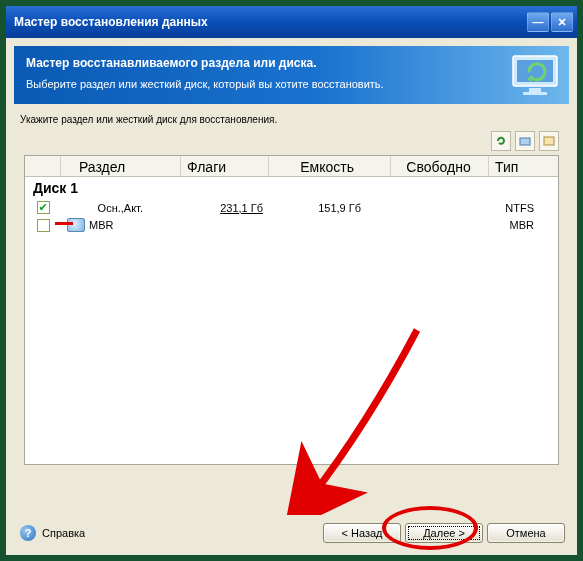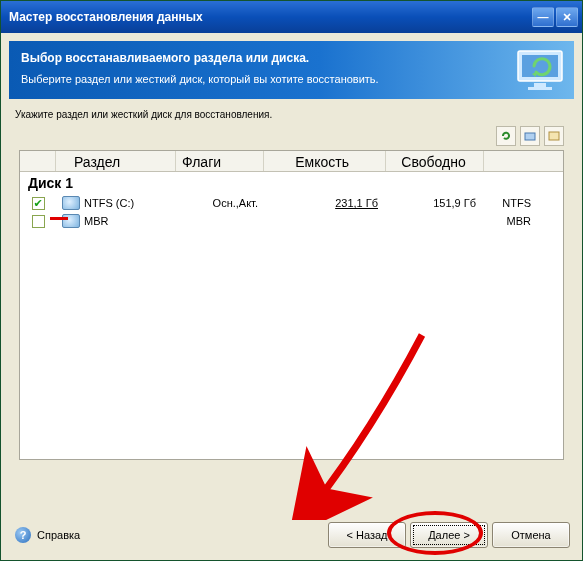--- a/index.html
+++ b/index.html
@@ -5,21 +5,21 @@
 body {
   margin: 0;
   font-family: Tahoma, Arial, sans-serif;
   font-size: 11px;
   background: #ccc;
 }
 .window {
   width: 583px;
   height: 561px;
   background: #ece9d8;
-  border: 1px solid #14532d;
+  border: 6px solid #14532d;
   box-sizing: border-box;
   position: relative;
   display: flex;
   flex-direction: column;
 }
 .titlebar {
   background: linear-gradient(to bottom, #2a6fd4 0%, #0a4fb8 50%, #093f98 100%);
   color: #fff;
   padding: 4px 4px 4px 8px;
   display: flex;
@@ -110,21 +110,21 @@
   align-items: center;
   padding: 2px 0;
   font-size: 11px;
 }
 .cell { box-sizing: border-box; padding: 0 6px; }
 .cell.cb { width: 36px; display:flex; justify-content:center; }
 .cell.name { width: 120px; display:flex; align-items:center; gap:4px; }
 .cell.flags { width: 88px; text-align: right; }
 .cell.cap { width: 122px; text-align: right; padding-right: 8px; text-decoration: underline;}
 .cell.free { width: 98px; text-align: right; padding-right: 8px;}
-.cell.type { flex: 1; text-align: right; padding-right: 32px;}
+.cell.type { flex: 1; text-align: right; padding-right: 24px;}
 .checkbox {
   width: 13px; height: 13px;
   border: 1px solid #6b8e23cc;
   background: #fff;
   display: flex; align-items: center; justify-content: center;
   color: #18a018;
   font-size: 11px;
   box-sizing: border-box;
 }
 .drive-icon {
@@ -156,21 +156,21 @@
   border-radius: 50%;
   background: radial-gradient(circle at 35% 35%, #9ac8f3, #2a6fbf);
   color: #fff;
   display: flex; align-items: center; justify-content: center;
   font-weight: bold;
   font-size: 11px;
 }
 .spacer { flex: 1; }
 .btn {
   min-width: 78px;
-  height: 26px;
+  height: 20px;
   background: linear-gradient(#fefefe, #e4e1d2);
   border: 1px solid #8b8471;
   border-radius: 3px;
   font-family: inherit;
   font-size: 11px;
   cursor: pointer;
   padding: 0 6px;
   box-shadow: inset 0 0 0 1px #fff8;
 }
 .btn.next { outline: 1px dotted #000; outline-offset: -4px; }
@@ -197,21 +197,21 @@
 
   <div class="titlebar">
     <span>Мастер восстановления данных</span>
     <div class="winbtns">
       <div class="winbtn">—</div>
       <div class="winbtn">✕</div>
     </div>
   </div>
 
   <div class="header">
-    <div class="header-title">Выбор восстанавливаемого раздела или диска.</div>
+    <div class="header-title">Мастер восстанавливаемого раздела или диска.</div>
     <div class="header-sub">Выберите раздел или жесткий диск, который вы хотите восстановить.</div>
     <svg class="header-icon" viewBox="0 0 56 46">
       <rect x="6" y="4" width="44" height="30" rx="2" fill="#cfe9ff" stroke="#fff" stroke-width="1.5"></rect>
       <rect x="10" y="8" width="36" height="22" fill="#5aa0e0"></rect>
       <rect x="22" y="36" width="12" height="4" fill="#cfe9ff"></rect>
       <rect x="16" y="40" width="24" height="3" fill="#cfe9ff"></rect>
       <path d="M22 19 a8 8 0 1 1 2 6" fill="none" stroke="#6fd46f" stroke-width="3" stroke-linecap="round"></path>
       <path d="M20 27 l4 -2 l0 5 z" fill="#6fd46f"></path>
     </svg>
   </div>
@@ -236,32 +236,29 @@
     </div>
   </div>
 
   <div class="listbox">
     <div class="lv-header">
       <div class="lv-col cb"></div>
       <div class="lv-col name">Раздел</div>
       <div class="lv-col flags">Флаги</div>
       <div class="lv-col cap">Емкость</div>
       <div class="lv-col free">Свободно</div>
+      <div class="lv-col type">Тип</div>
     </div>
 
     <div class="lv-group">Диск 1</div>
 
     <div class="lv-row">
       <div class="cell cb">
           <div class="checkbox">✔</div>
         </div>
-      <div class="cell name">
-        <span class="drive-icon"></span>
-        <span>NTFS (C:)</span>
-      </div>
       <div class="cell flags">Осн.,Акт.</div>
       <div class="cell cap">231,1 Гб</div>
       <div class="cell free">151,9 Гб</div>
       <div class="cell type">NTFS</div>
     </div>
 
     <div class="lv-row">
       <div class="cell cb">
           <div class="checkbox"></div>
         </div>

